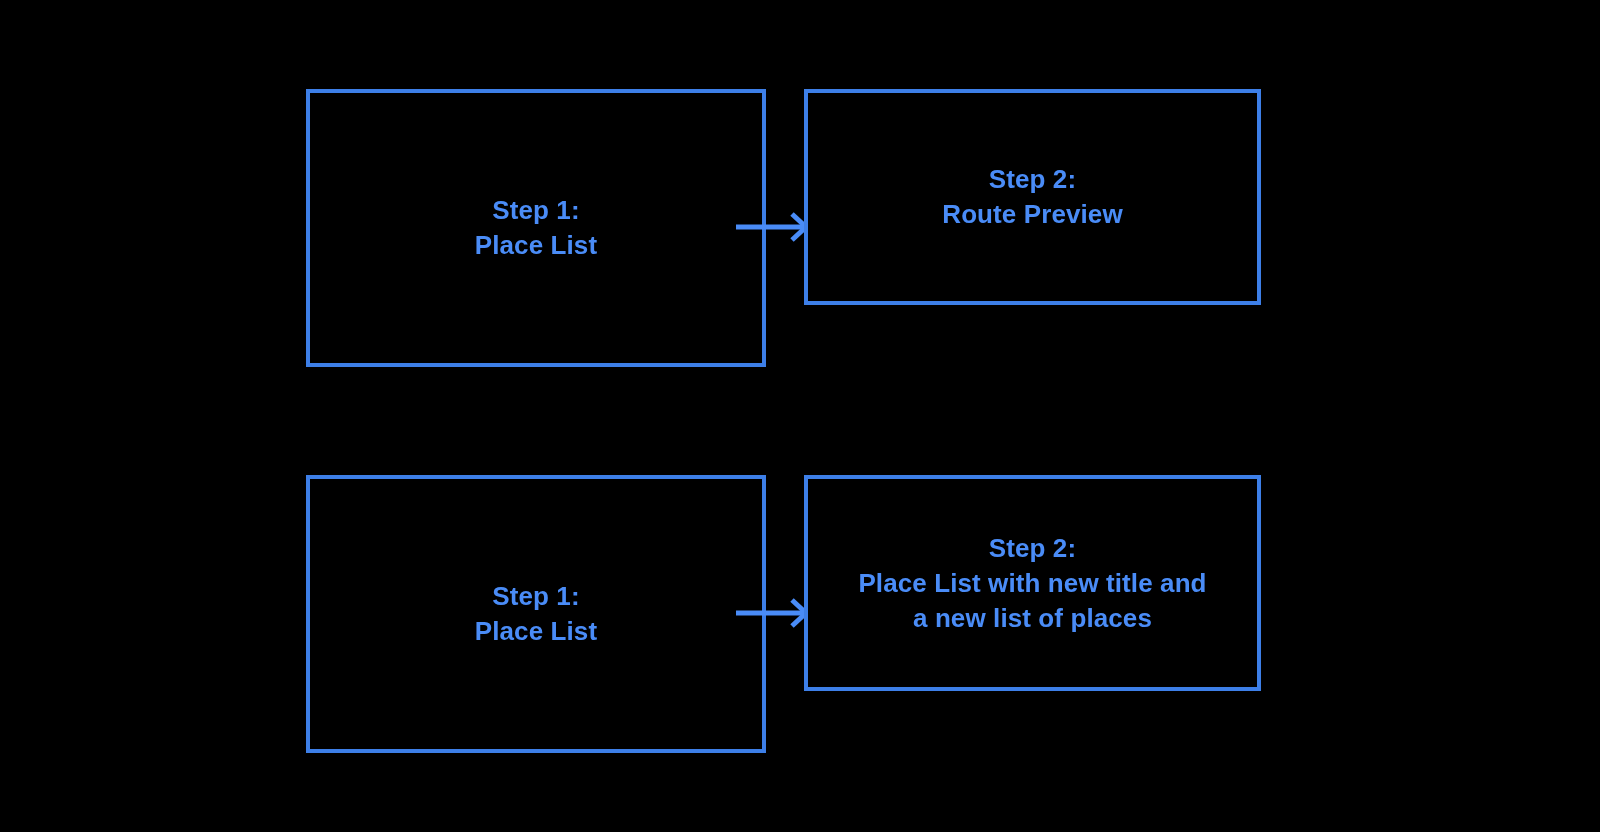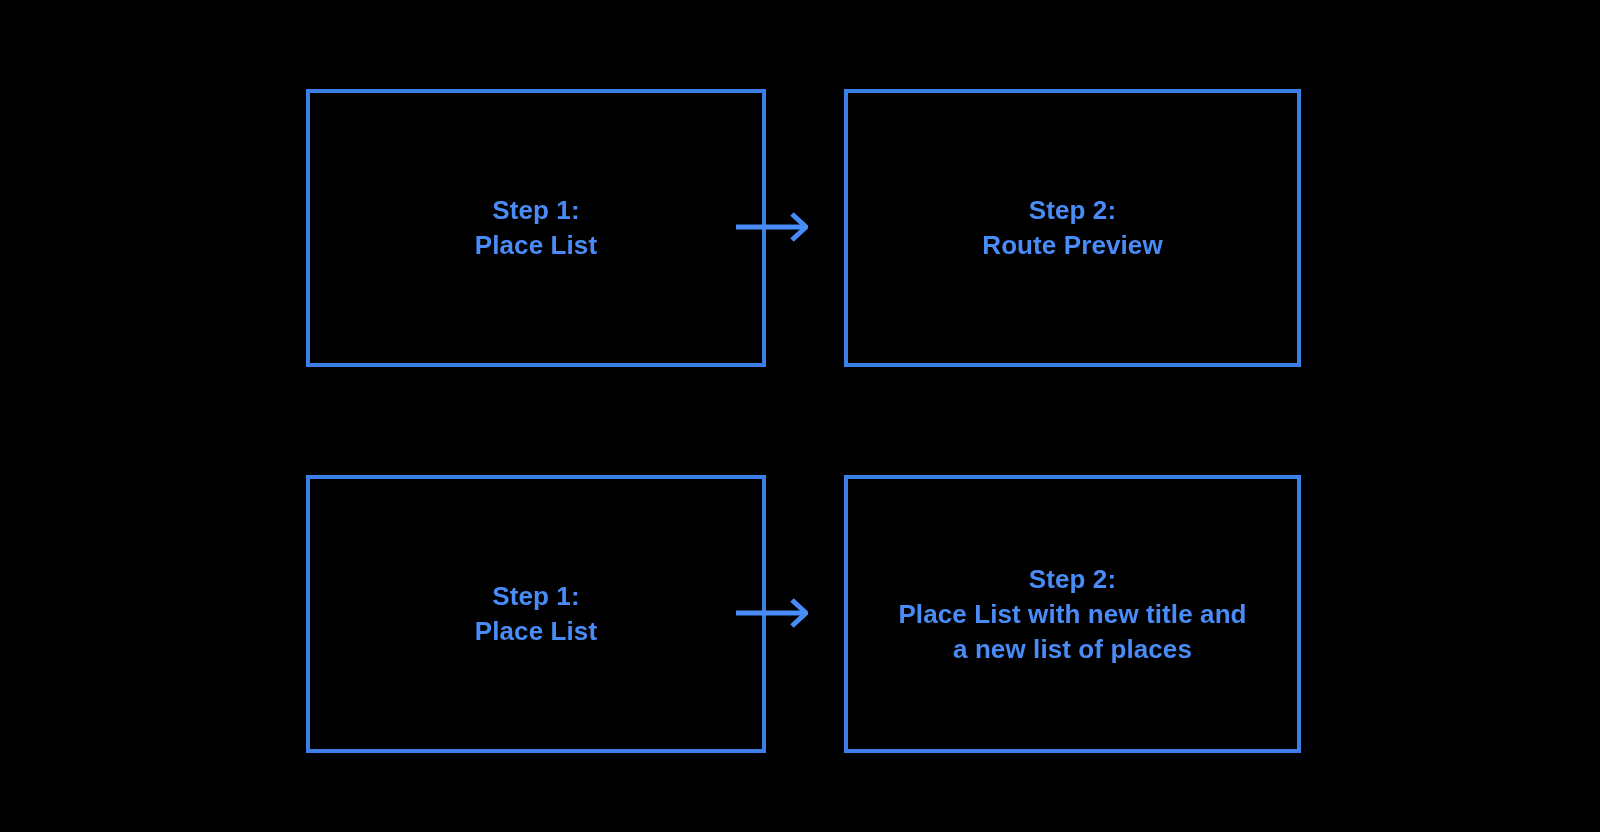--- a/index.html
+++ b/index.html
@@ -40,22 +40,21 @@
     justify-content: center;
   }
   .step-box.box-left {
     left: 306px;
     width: 460px;
     height: 278px;
   }
   .step-box.box-right {
     left: 804px;
     width: 457px;
-    height: 278px;
-    margin-left: 40px;
+    height: 216px;
   }
 
   .step-label {
     color: #4a8cf7;
     font-family: "Liberation Sans", sans-serif;
     font-size: 26px;
     font-weight: bold;
     line-height: 35px;
     text-align: center;
     letter-spacing: 0.1px;

